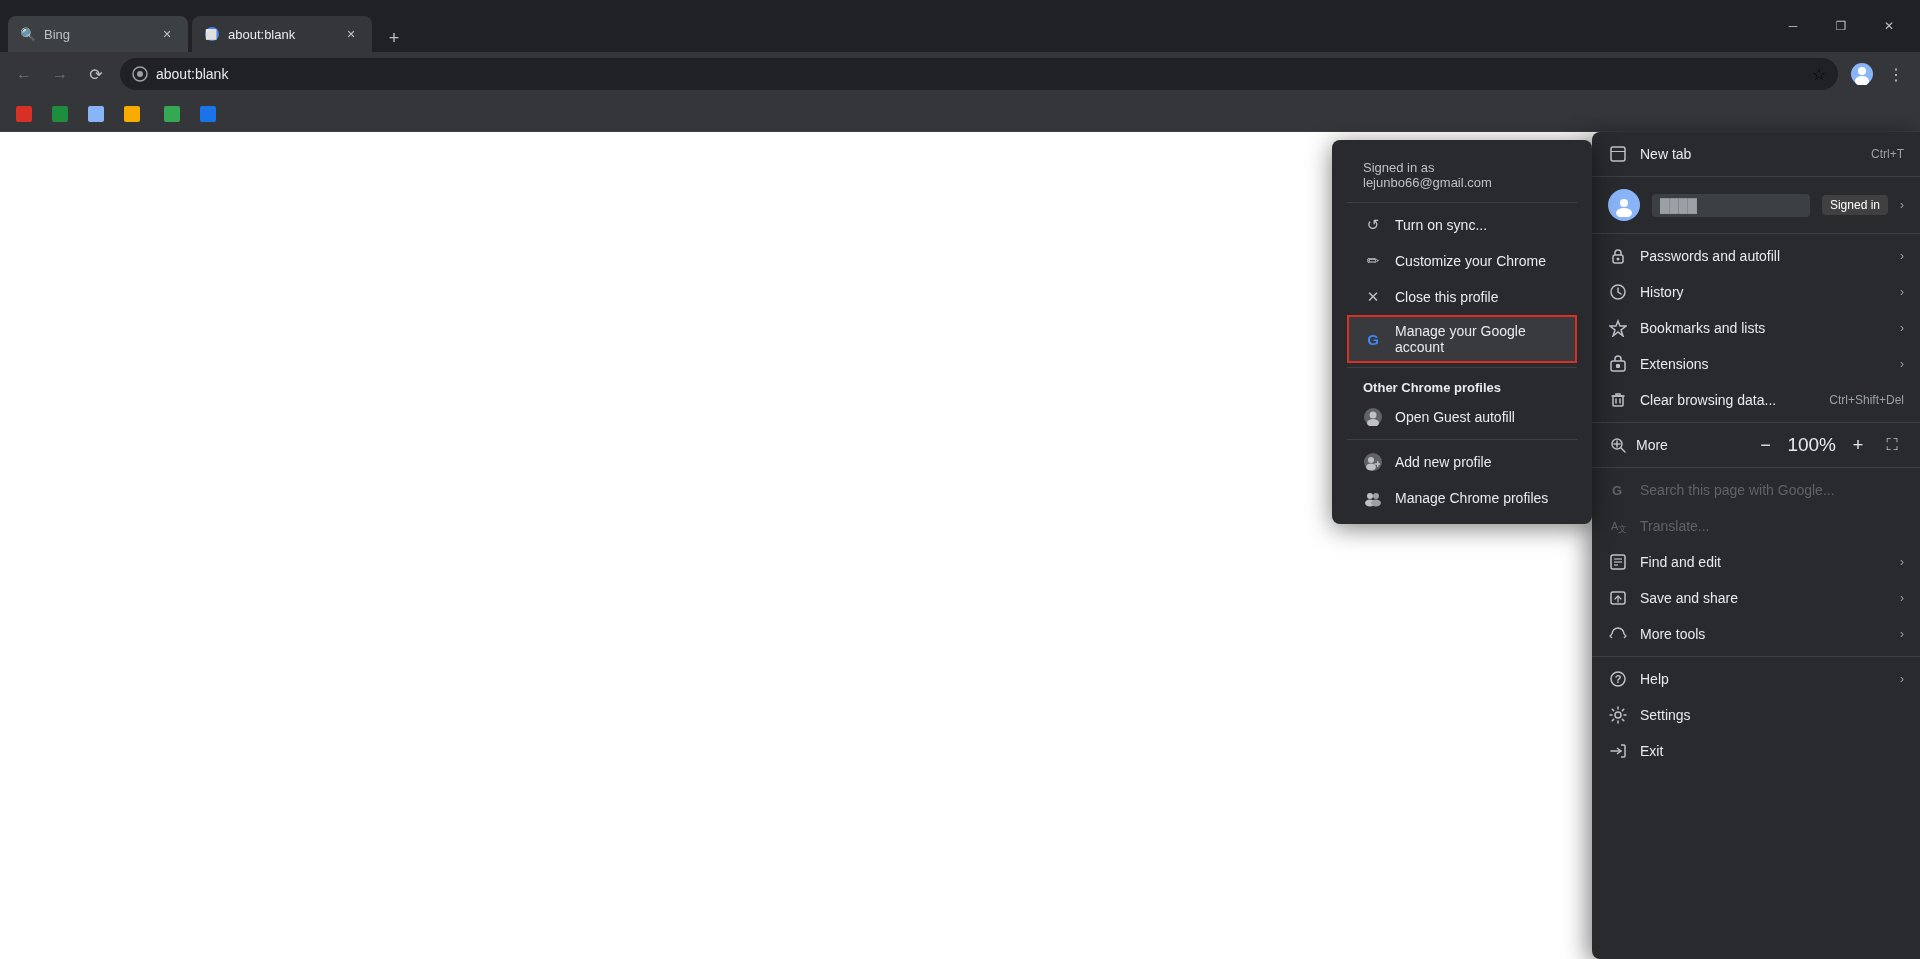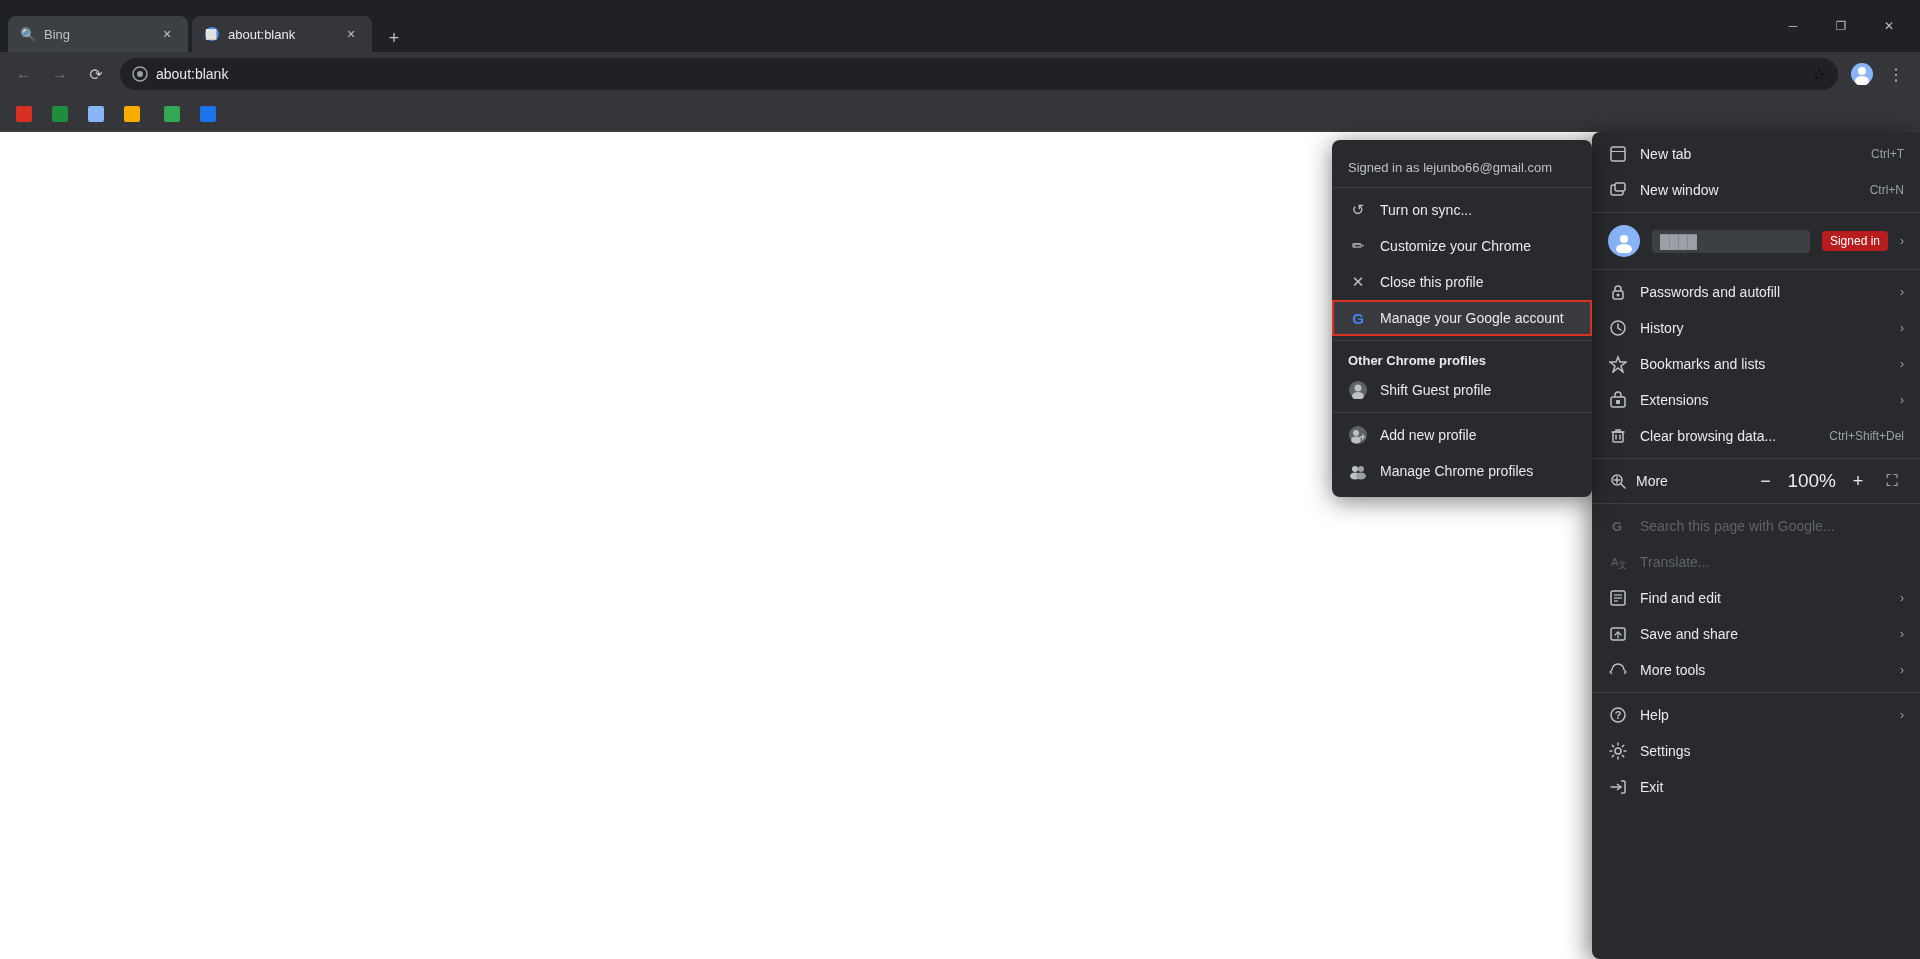--- a/index.html
+++ b/index.html
@@ -199,21 +199,21 @@
     
     .profile-dropdown {
       position: absolute;
       top: 0;
       right: 330px;
       width: 260px;
       background: #292a2d;
       border-radius: 8px;
       box-shadow: 0 4px 24px rgba(0,0,0,0.5);
       z-index: 1000;
-      padding: 8px 0;
+      padding: 8px 15px;
       color: #e8eaed;
     }
     .profile-header {
       padding: 12px 16px 8px;
       font-size: 13px;
       color: #bdc1c6;
     }
     .profile-divider {
       height: 1px;
       background: #3c4043;
@@ -319,21 +319,21 @@
     .cm-profile-name {
       flex: 1;
       font-size: 14px;
       color: #e8eaed;
       background: #3c4043;
       border-radius: 4px;
       padding: 4px 8px;
       min-width: 80px;
     }
     .signed-in-badge {
-      background: #b91c1c;
+      background: #404040;
       color: #fff;
       font-size: 12px;
       padding: 3px 8px;
       border-radius: 4px;
     }
     .cm-zoom-row {
       display: flex;
       align-items: center;
       padding: 4px 16px;
       gap: 8px;
@@ -484,21 +484,21 @@
     <div class="profile-divider"></div>
     <div class="profile-section-title">Other Chrome profiles</div>
     <div class="profile-menu-item">
       <div class="profile-icon">
         <svg width="18" height="18" viewBox="0 0 18 18">
             <circle cx="9" cy="9" r="9" fill="#5f6368"></circle>
             <circle cx="9" cy="7" r="3.5" fill="#bdc1c6"></circle>
             <ellipse cx="9" cy="15" rx="6" ry="4" fill="#bdc1c6"></ellipse>
           </svg>
       </div>
-      <span>Shift Guest profile</span>
+      <span>Open Guest autofill</span>
     </div>
 
     <div class="profile-divider"></div>
     <div class="profile-menu-item">
       <div class="profile-icon">
         <svg width="18" height="18" viewBox="0 0 18 18">
             <circle cx="9" cy="9" r="9" fill="#5f6368"></circle>
             <circle cx="7" cy="7" r="3" fill="#bdc1c6"></circle>
             <ellipse cx="7" cy="14" rx="5" ry="3.5" fill="#bdc1c6"></ellipse>
             <rect x="13" y="8" width="1.5" height="6" rx="0.75" fill="#bdc1c6"></rect>
@@ -524,30 +524,20 @@
 
     <div class="cm-item">
       <div class="cm-icon">
         <svg width="18" height="18" viewBox="0 0 18 18">
             <rect x="2" y="2" width="14" height="14" rx="2" fill="none" stroke="#bdc1c6" stroke-width="1.5"></rect>
             <rect x="2" y="6" width="14" height="1" fill="#bdc1c6"></rect>
           </svg>
       </div>
       <span class="cm-label">New tab</span>
       <span class="cm-shortcut">Ctrl+T</span>
-    </div>
-    <div class="cm-item">
-      <div class="cm-icon">
-        <svg width="18" height="18" viewBox="0 0 18 18">
-            <rect x="2" y="4" width="12" height="10" rx="2" fill="none" stroke="#bdc1c6" stroke-width="1.5"></rect>
-            <rect x="6" y="2" width="10" height="8" rx="2" fill="#292a2d" stroke="#bdc1c6" stroke-width="1.5"></rect>
-          </svg>
-      </div>
-      <span class="cm-label">New window</span>
-      <span class="cm-shortcut">Ctrl+N</span>
     </div>
 
     <div class="cm-divider"></div>
 
     <div class="cm-profile-row">
       <div class="cm-profile-avatar">
         <svg width="24" height="24" viewBox="0 0 24 24">
             <circle cx="12" cy="12" r="12" fill="#8ab4f8"></circle>
             <circle cx="12" cy="10" r="4" fill="#fff"></circle>
             <ellipse cx="12" cy="20" rx="8" ry="5" fill="#fff"></ellipse>

